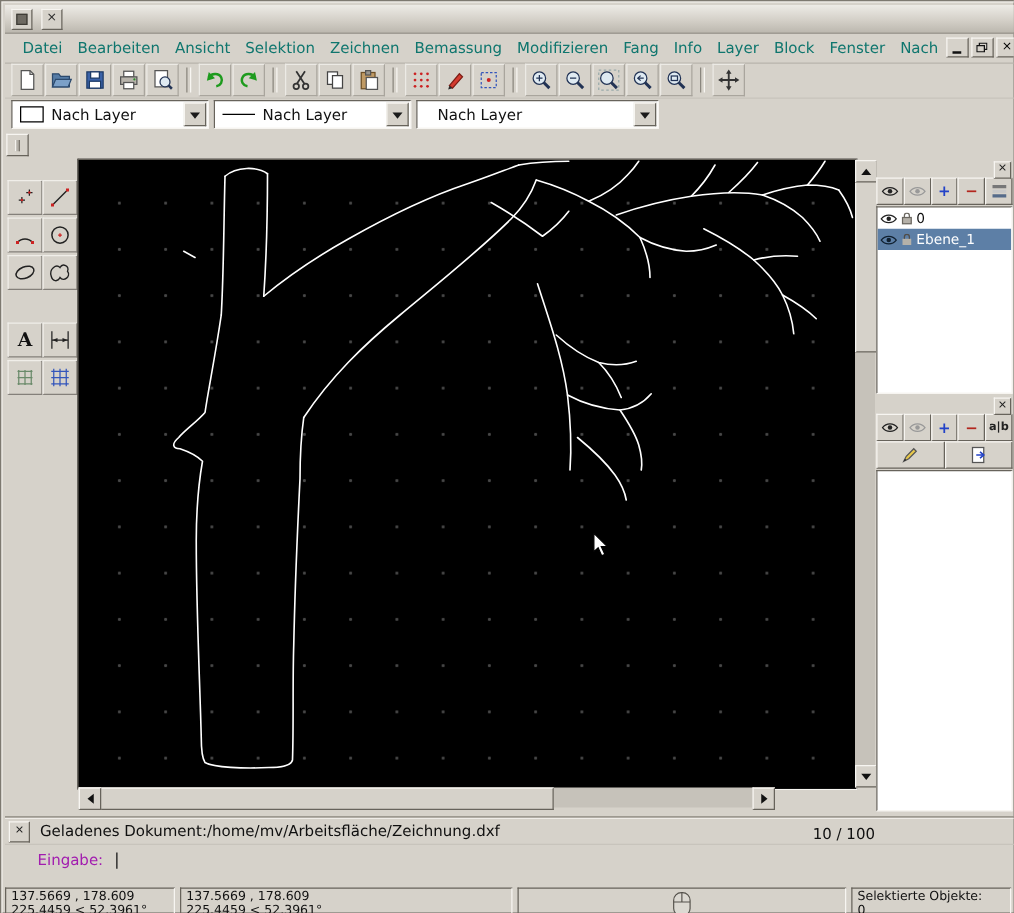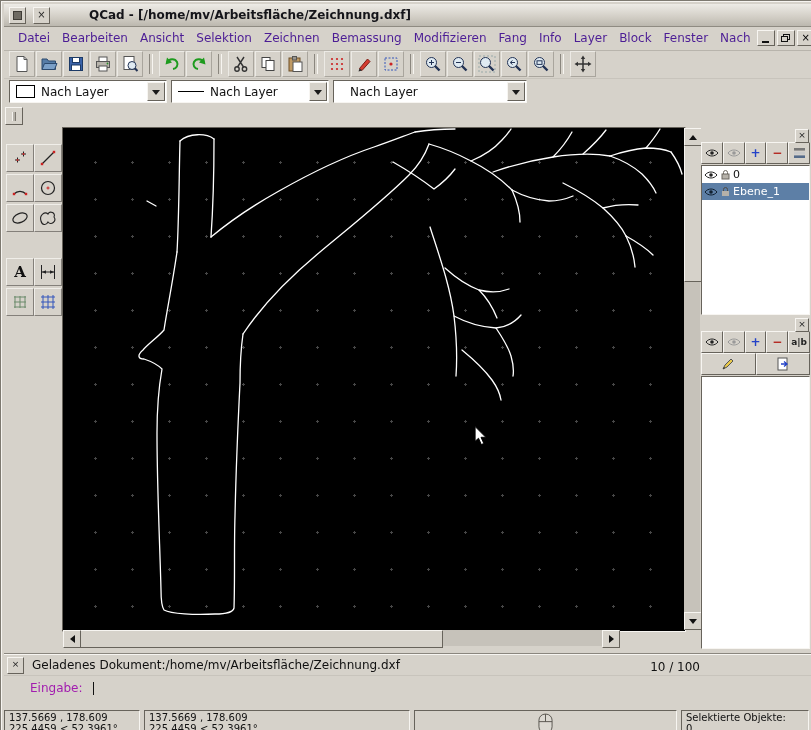--- a/index.html
+++ b/index.html
@@ -14,21 +14,21 @@
     background:linear-gradient(180deg,#edebe6 0%,#d4d0c8 55%,#bcb8af 100%);
     border-bottom:1px solid #8f8b82;display:flex;align-items:center;padding:0 5px}
   .tb-btn{width:15px;height:15px;margin-right:7px;display:flex;align-items:center;justify-content:center;
     font-size:10px;line-height:1;color:#2c2c2c}
   .tb-btn .sq{width:7px;height:7px;background:#6e6a62;border:1px solid #3f3c36}
   .title-text{font-weight:bold;font-size:12px;color:#15151a;margin-left:32px;white-space:nowrap}
 
   
   .menubar{position:absolute;left:3px;top:25px;width:805px;height:24px;display:flex;align-items:center;
     padding:0 4px;border-bottom:1px solid #b8b4ac}
-  .menu-item{padding:11px 6px;color:#4c1d95;white-space:nowrap;cursor:default}
+  .menu-item{padding:11px 6px;color:#0f766e;white-space:nowrap;cursor:default}
   .mdi-buttons{margin-left:auto;display:flex;gap:2px;padding-right:3px}
   .mdi-btn{width:16px;height:14px;display:flex;align-items:center;justify-content:center;font-size:10px;line-height:1}
   .minbar{width:7px;height:2px;background:#111;margin-top:7px}
 
   
   .toolbar1{position:absolute;left:3px;top:49px;width:805px;height:28px;display:flex;align-items:center;
     padding-left:5px;gap:1px;border-bottom:1px solid #c8c4bc}
   .tbn{width:24px;height:24px;display:flex;align-items:center;justify-content:center;
     background:#d6d2ca;border:1px solid;border-color:#eceae5 #a9a59d #a9a59d #eceae5}
   .sep{width:2px;height:20px;margin:0 5px;border-left:1px solid #8a867e;border-right:1px solid #f7f5f1}
@@ -104,21 +104,20 @@
 
 <div id="window">
 
   <div class="titlebar">
     <div class="tb-btn raised">
         <span class="sq"></span>
       </div>
     <div class="tb-btn raised">
         <span>×</span>
       </div>
-    <span class="title-text">QCad - [/home/mv/Arbeitsfläche/Zeichnung.dxf]</span>
   </div>
 
   <div class="menubar">
     <svg width="15" height="15" viewBox="0 0 15 15" style="margin-right:4px">
       <path d="M3,1.5 H9 L12,4.5 V13.5 H3 Z" fill="#fff" stroke="#555"></path>
         <path d="M9,1.5 V4.5 H12" fill="none" stroke="#555"></path>
     </svg>
     <span class="menu-item">Datei</span>
     <span class="menu-item">Bearbeiten</span>
     <span class="menu-item">Ansicht</span>

